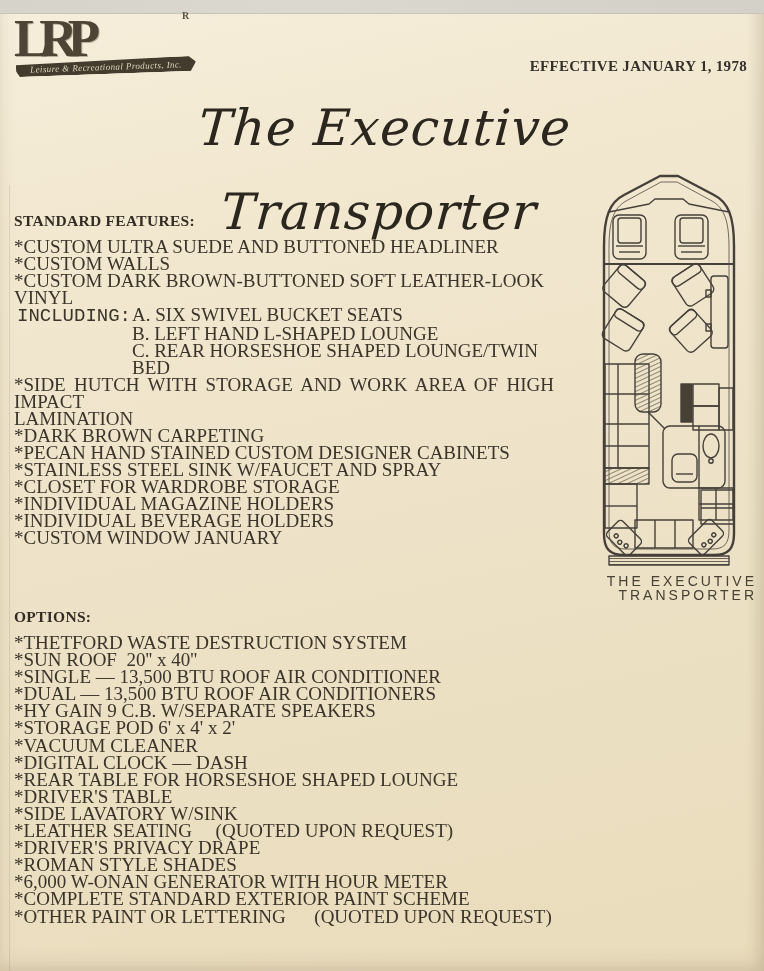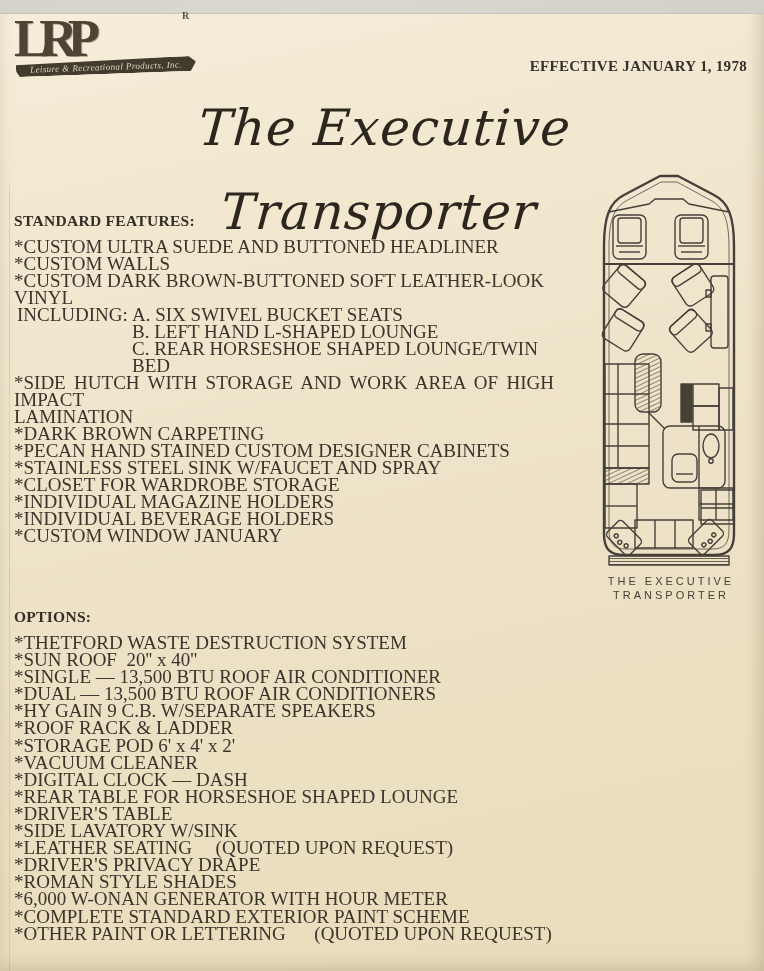--- a/index.html
+++ b/index.html
@@ -29,30 +29,30 @@
 
   .doc-title{position:absolute;top:86px;left:40px;width:684px;text-align:center;
     font-family:"DejaVu Serif",serif;font-style:italic;font-size:50px;line-height:84px;
     color:#2b261e;letter-spacing:1px;transform:skewX(-4deg);}
 
   .features{position:absolute;left:14px;top:212px;width:540px;}
   .options{position:absolute;left:14px;top:608px;width:620px;}
   .sec-heading{font-size:15.5px;font-weight:700;letter-spacing:.3px;color:#332d24;margin:0 0 8px 0;}
   .line{font-size:19px;line-height:17px;white-space:pre-wrap;color:#3a342a;}
   .options .line{line-height:17.1px;}
-  .inc-label{display:inline-block;width:115px;padding-left:3px;}
+  .inc-label{display:inline-block;width:115px;padding-left:3px;font-family:Liberation Mono, monospace;}
   .line.sub{margin-left:118px;}
   .line.just{text-align:justify;text-align-last:justify;}
   .line.cont{}
 
   
   .plan-wrap{position:absolute;left:585px;top:168px;width:172px;}
   .plan-svg{display:block;margin:0 auto;}
-  .plan-caption{margin-top:6px;text-align:center;font-family:"Liberation Sans",sans-serif;
-    font-size:11px;line-height:14px;letter-spacing:3px;color:#474136;}
+  .plan-caption{margin-top:6px;text-align:right;font-family:"Liberation Sans",sans-serif;
+    font-size:14px;line-height:14px;letter-spacing:3px;color:#474136;}
 </style>
 </head>
 <body>
 
 <div class="page">
   <div class="scanner-band"></div>
   <div class="crease"></div>
 
   <div class="logo">
     <div class="logo-acronym">LRP</div>
@@ -85,21 +85,20 @@
     <div class="line">*CUSTOM WINDOW JANUARY</div>
   </div>
 
   <div class="options">
     <div class="sec-heading">OPTIONS:</div>
     <div class="line">*THETFORD WASTE DESTRUCTION SYSTEM</div>
     <div class="line">*SUN ROOF  20'' x 40''</div>
     <div class="line">*SINGLE — 13,500 BTU ROOF AIR CONDITIONER</div>
     <div class="line">*DUAL — 13,500 BTU ROOF AIR CONDITIONERS</div>
     <div class="line">*HY GAIN 9 C.B. W/SEPARATE SPEAKERS</div>
-    <div class="line">*ROOF RACK &amp; LADDER</div>
     <div class="line">*STORAGE POD 6' x 4' x 2'</div>
     <div class="line">*VACUUM CLEANER</div>
     <div class="line">*DIGITAL CLOCK — DASH</div>
     <div class="line">*REAR TABLE FOR HORSESHOE SHAPED LOUNGE</div>
     <div class="line">*DRIVER'S TABLE</div>
     <div class="line">*SIDE LAVATORY W/SINK</div>
     <div class="line">*LEATHER SEATING     (QUOTED UPON REQUEST)</div>
     <div class="line">*DRIVER'S PRIVACY DRAPE</div>
     <div class="line">*ROMAN STYLE SHADES</div>
     <div class="line">*6,000 W-ONAN GENERATOR WITH HOUR METER</div>

